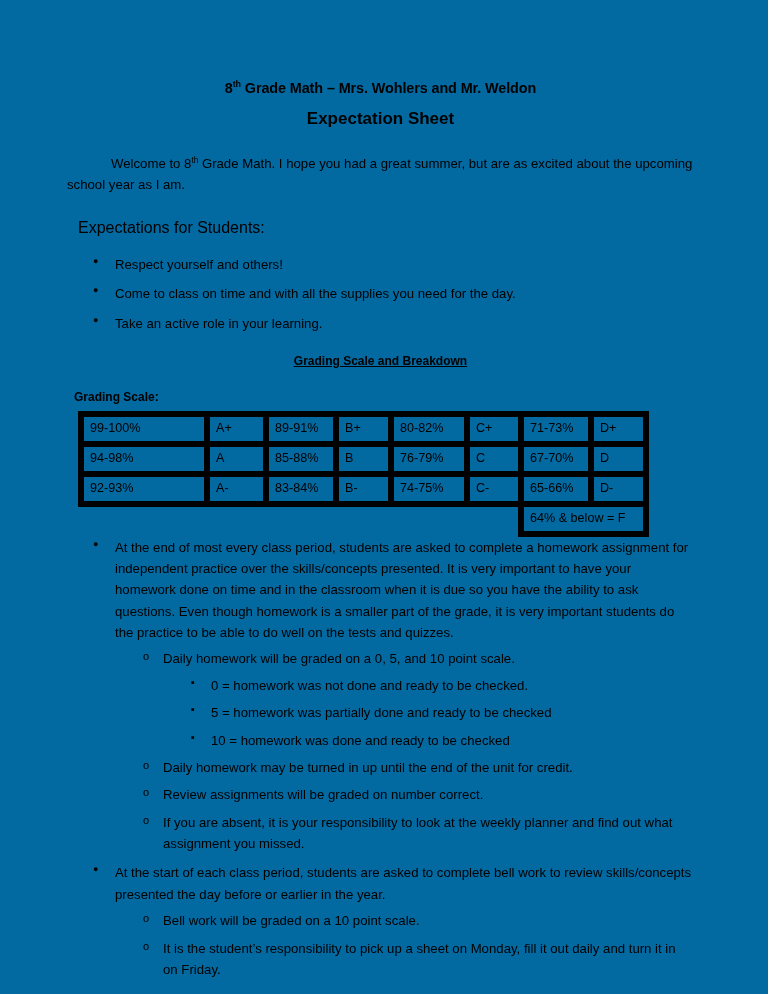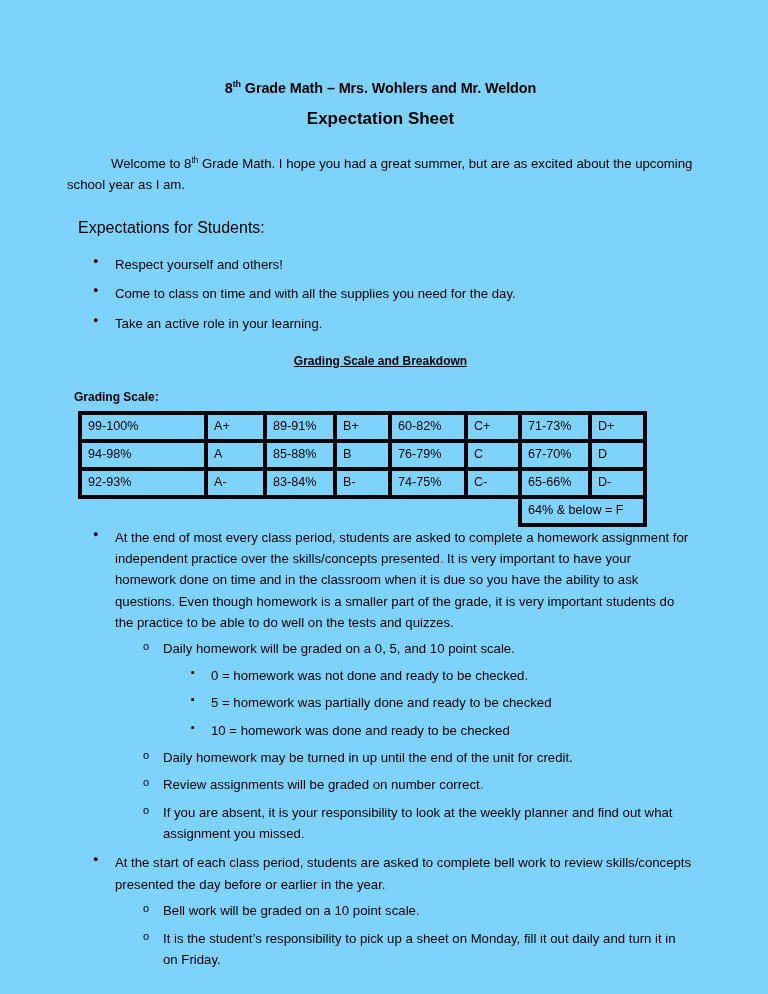--- a/index.html
+++ b/index.html
@@ -8,21 +8,21 @@
     background: #ffffff;
   }
   body {
     font-family: "Liberation Sans", sans-serif;
     color: #000000;
   }
   .page {
     position: relative;
     width: 768px;
     height: 994px;
-    background: #7dd3fc;
+    background: #0369a1;
     box-sizing: border-box;
     padding: 78px 74px 0 67px;
     overflow: hidden;
   }
   .doc {
     font-size: 13.2px;
     line-height: 1.5;
   }
   .title {
     text-align: center;
@@ -88,21 +88,21 @@
     margin: 0 0 5px 7px;
   }
   table.grade-table {
     border-collapse: collapse;
     margin: 0 0 0 11px;
     table-layout: fixed;
     width: 541px;
     font-size: 12.6px;
   }
   table.grade-table td {
-    border: 4px solid #000000;
+    border: 6px solid #000000;
     padding: 2px 6px 3px 6px;
     height: 18px;
     vertical-align: middle;
     white-space: nowrap;
   }
   table.grade-table td.empty-cell {
     border: none;
   }
   .col-range-wide { width: 126px; }
   .col-letter-a  { width: 59px; }
@@ -198,21 +198,21 @@
         <col class="col-letter3">
         <col class="col-range4">
         <col class="col-letter4">
       </colgroup>
       <tbody>
         <tr>
           <td>99-100%</td>
           <td>A+</td>
           <td>89-91%</td>
           <td>B+</td>
-          <td>60-82%</td>
+          <td>80-82%</td>
           <td>C+</td>
           <td>71-73%</td>
           <td>D+</td>
         </tr>
         <tr>
           <td>94-98%</td>
           <td>A</td>
           <td>85-88%</td>
           <td>B</td>
           <td>76-79%</td>

